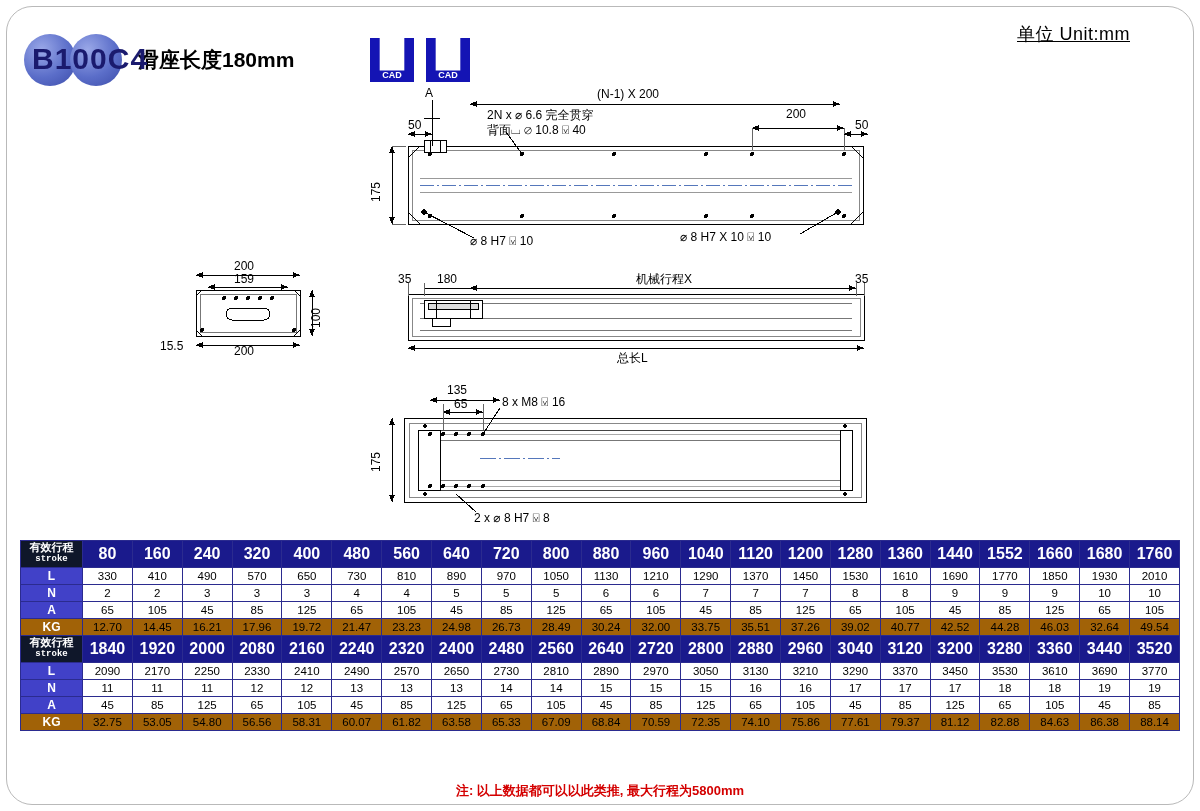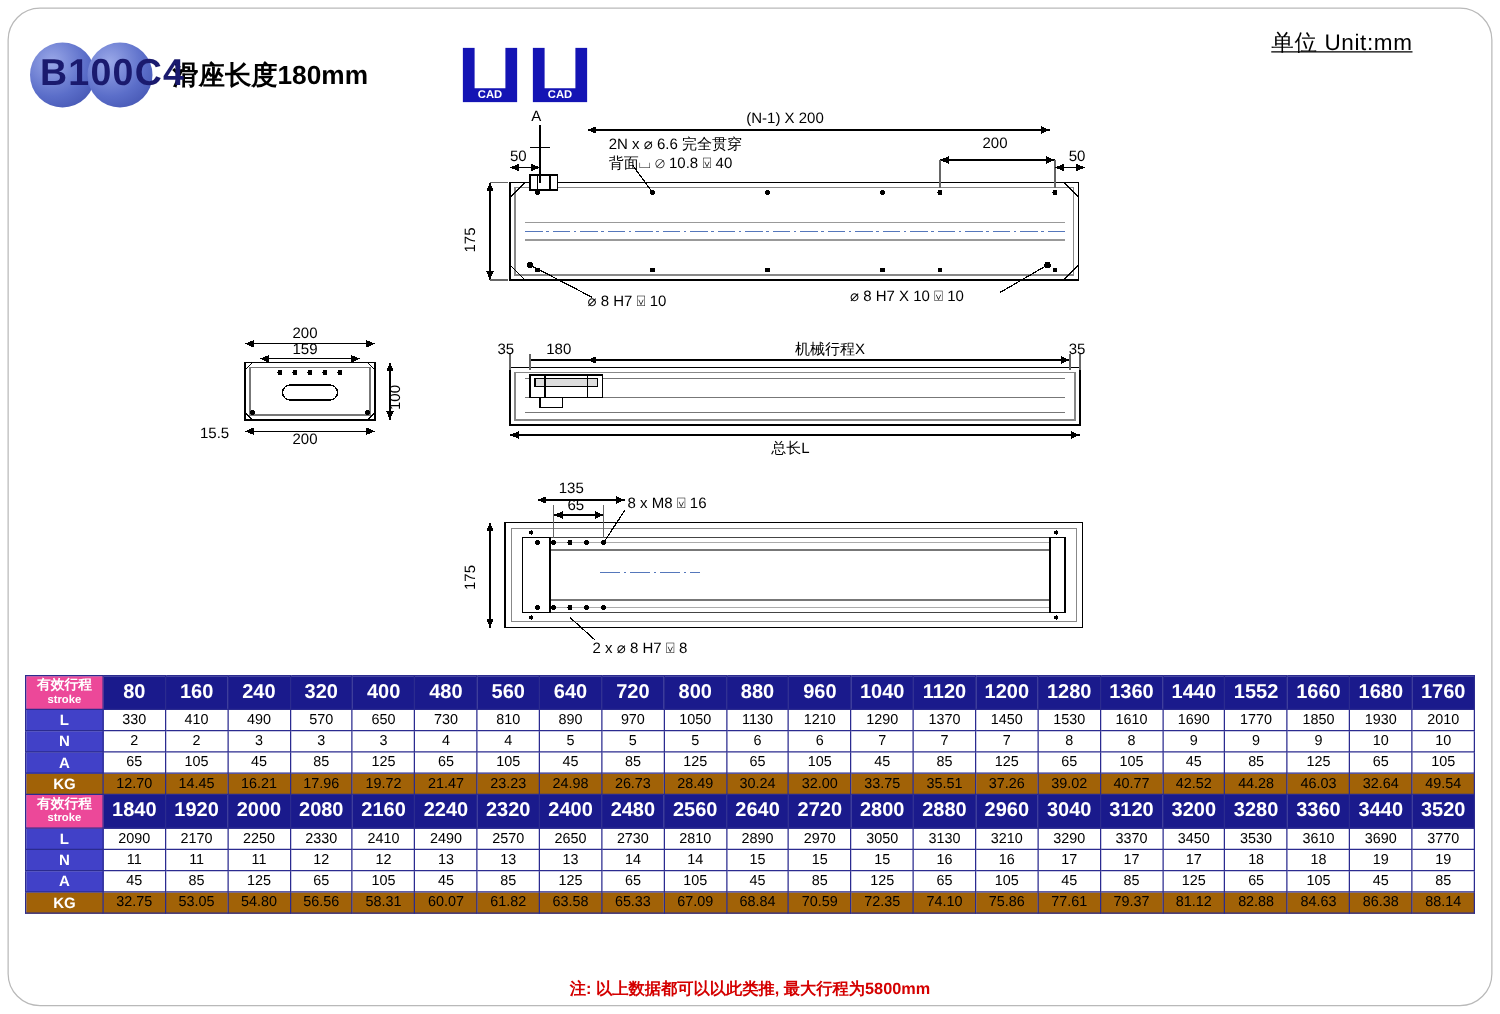--- a/index.html
+++ b/index.html
@@ -61,22 +61,22 @@
   td, th {
     border:1px solid #2b2b8f;
     font-size:11.5px;
     text-align:center;
     padding:1px 0;
     height:17px;
     font-family:"Liberation Sans", sans-serif;
     white-space:nowrap;
   }
   .hdr-cell {
-    background:#ec4899; color:#fff; font-weight:bold; font-size:11px; width:62px;
-    line-height:11px; padding:2px 0;
+    background:#0f172a; color:#fff; font-weight:bold; font-size:11px; width:62px;
+    line-height:11px; padding:2px 0;font-family:Liberation Mono, monospace;
   }
   .hdr-val { background:#1a1a8c; color:#fff; font-weight:bold; font-size:16px; }
   .rowlabel { background:#4141c8; color:#fff; font-weight:bold; font-size:12px; }
   .kg-row td { background:#a16207; }
   .note {
     position:absolute; left:0; right:0; top:782px; text-align:center;
     color:#d40000; font-size:13px; font-weight:bold;
   }
 </style>
 </head>

